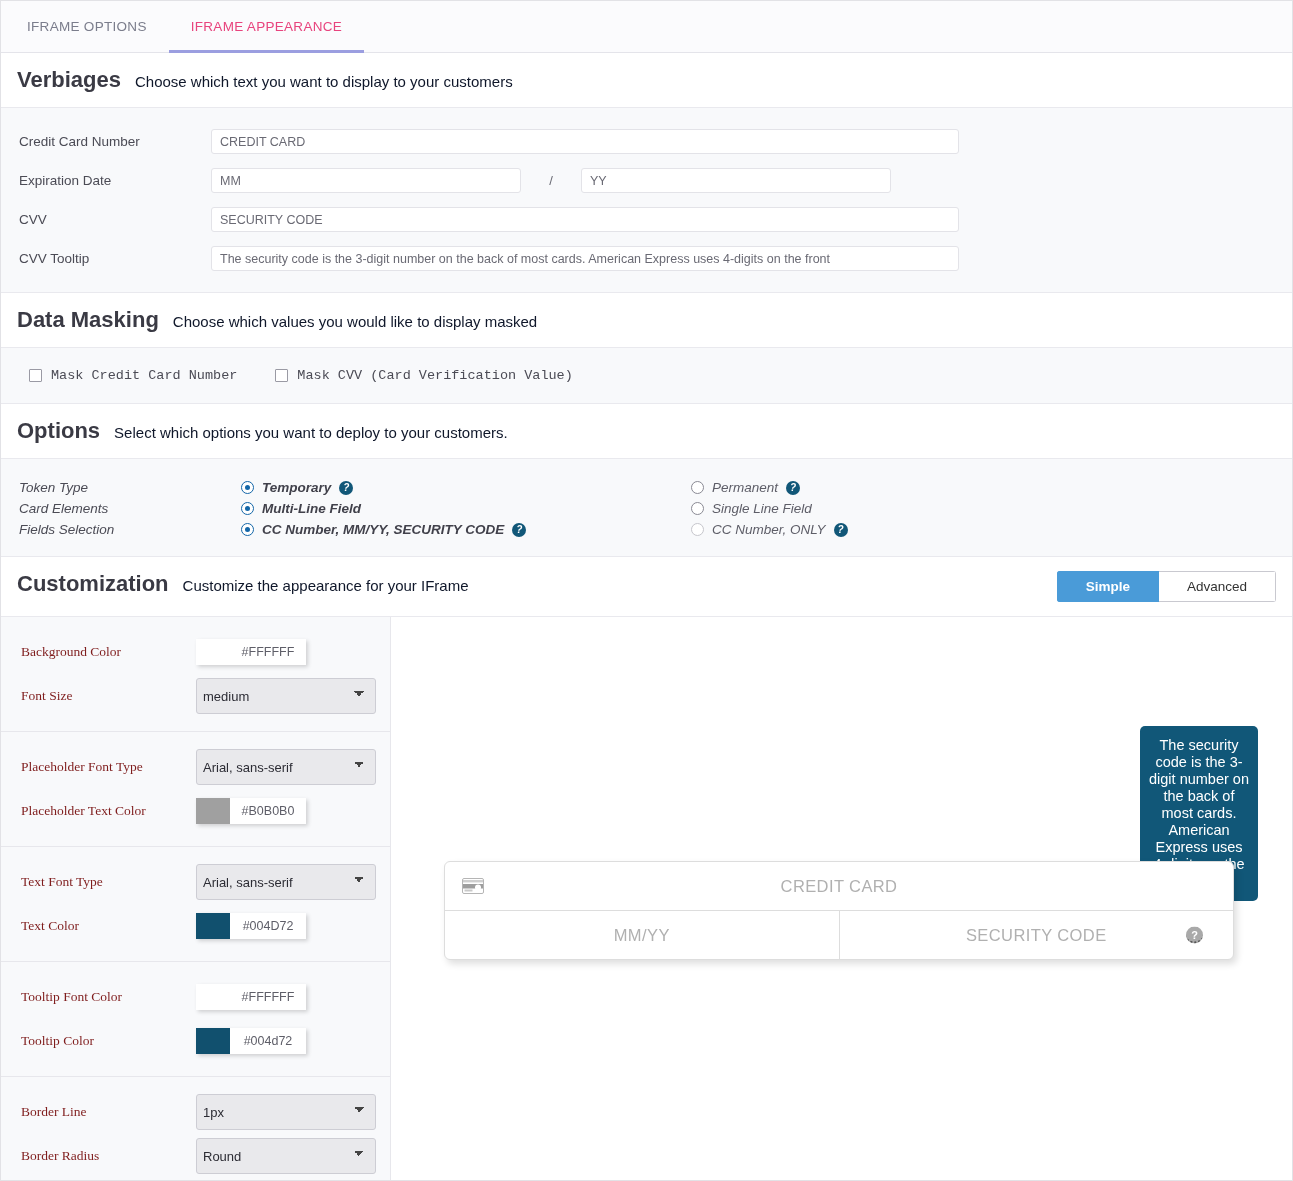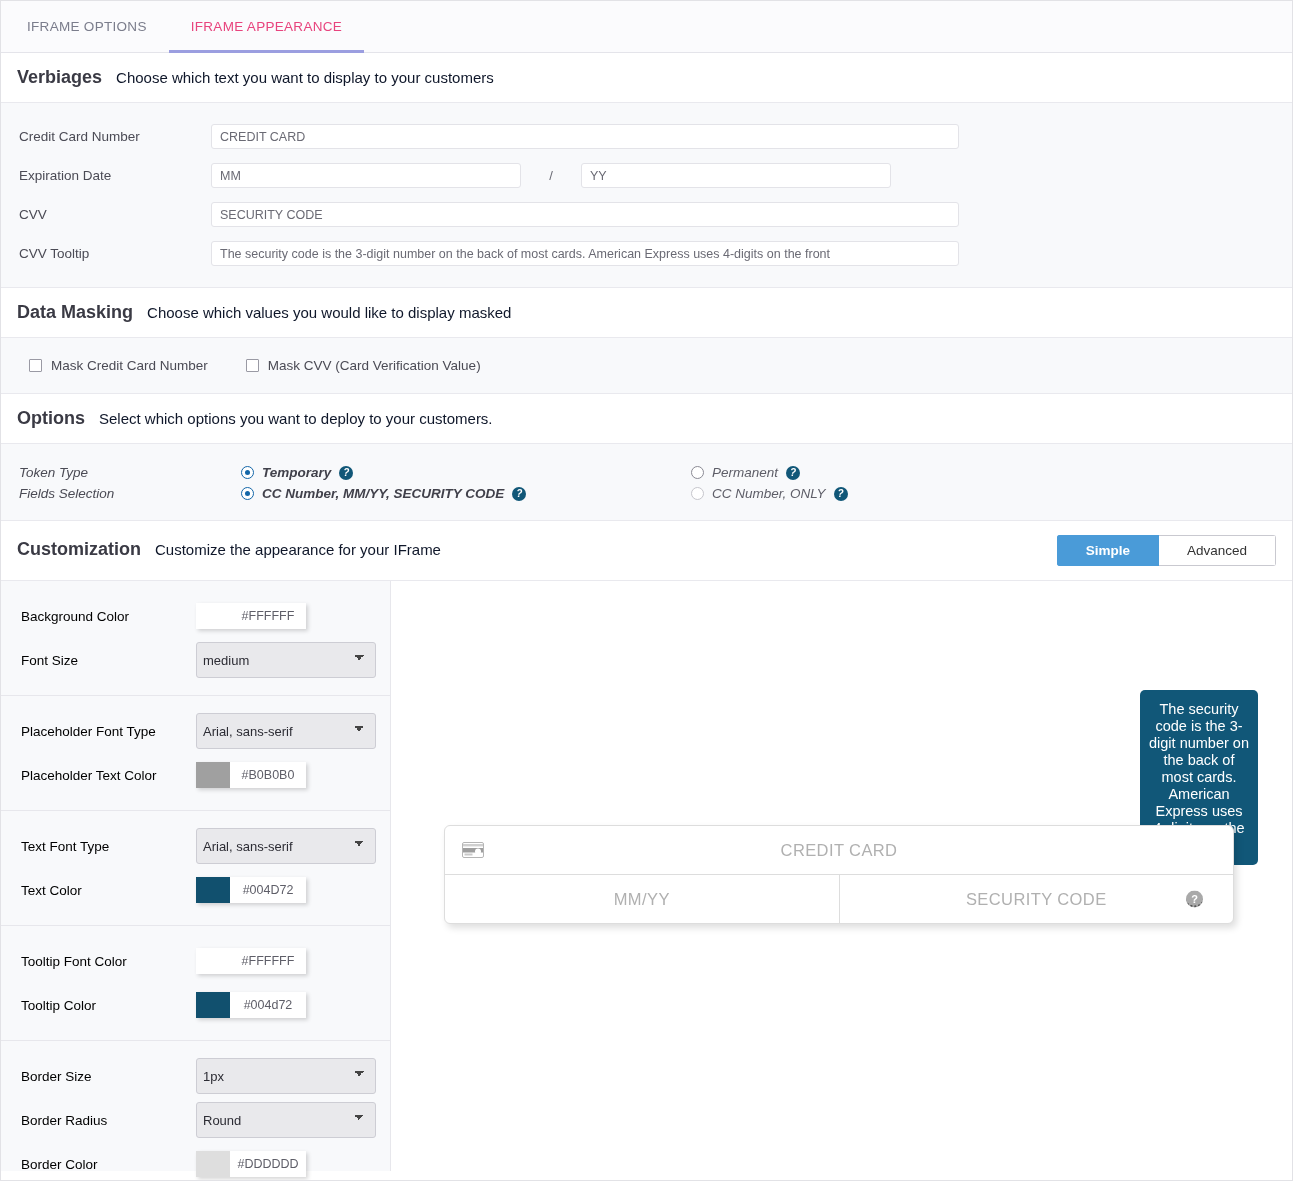--- a/index.html
+++ b/index.html
@@ -46,21 +46,21 @@
   }
 
   
   .sec-head {
     background: #ffffff;
     padding: 14px 16px;
     display: flex; align-items: baseline; gap: 14px;
     border-bottom: 1px solid #e9e9ee;
   }
   .sec-head .title {
-    font-size: 18px; font-weight: bold; color: #3a3a44;
+    font-size: 22px; font-weight: bold; color: #3a3a44;
   }
   .sec-head .sub {
     font-size: 15px; color: #0f172a;
   }
   .sec-head-right { margin-left: auto; }
 
   
   .sec-body {
     background: #f8f9fb;
     border-bottom: 1px solid #e9e9ee;
@@ -88,20 +88,21 @@
     outline: none;
   }
   .w-full  { width: 748px; }
   .w-half  { width: 310px; }
   .slash   { width: 60px; text-align: center; font-size: 13px; color: #6a6a74; }
 
   
   .checkrow {
     display: flex; align-items: flex-start; gap: 0;
     padding: 6px 0 6px 10px;
+    font-family: Liberation Mono, monospace;
   }
   .chk-item { display: flex; align-items: center; cursor: pointer; }
   .chk-box {
     width: 13px; height: 13px;
     border: 1px solid #9a9aa4;
     background: #fff; border-radius: 1px;
     margin-right: 9px;
   }
   .chk-label { font-size: 13.5px; color: #4b4b55; }
   .chk-gap { width: 38px; }
@@ -161,21 +162,21 @@
     flex: 1;
     background: #ffffff;
     position: relative;
   }
   .cgroup {
     padding: 13px 0 13px 0;
     border-bottom: 1px solid #e7e7ec;
   }
   .cgroup:last-child { border-bottom: none; }
   .crow { display: flex; align-items: center; height: 44px; padding-left: 20px; }
-  .clabel { width: 175px; font-size: 13.5px; color: #000000; }
+  .clabel { width: 175px; font-size: 13.5px; color: #7f1d1d; font-family: Liberation Serif, serif; }
 
   select.cselect {
     width: 180px; height: 36px;
     background: #e9e9ec;
     border: 1px solid #cdcdd4;
     border-radius: 3px;
     font-size: 13px; color: #2c2c34;
     padding: 0 6px;
     font-family: "Liberation Sans", sans-serif;
     -webkit-appearance: none; appearance: none;
@@ -328,20 +329,31 @@
           <span class="opttext sel">Temporary</span>
           <span class="qmark">?</span>
         </span>
         <span class="optcol">
           <span class="radio"></span>
           <span class="opttext dim">Permanent</span>
           <span class="qmark">?</span>
         </span>
       </div>
 
+      <div class="optrow">
+        <span class="optlabel">Card Elements</span>
+        <span class="optcol">
+          <span class="radio on"></span>
+          <span class="opttext sel">Multi-Line Field</span>
+        </span>
+        <span class="optcol">
+          <span class="radio"></span>
+          <span class="opttext dim">Single Line Field</span>
+        </span>
+      </div>
 
       <div class="optrow">
         <span class="optlabel">Fields Selection</span>
         <span class="optcol">
           <span class="radio on"></span>
           <span class="opttext sel">CC Number, MM/YY, SECURITY CODE</span>
           <span class="qmark">?</span>
         </span>
         <span class="optcol">
           <span class="radio dim"></span>
@@ -427,21 +439,21 @@
           <span class="clabel">Tooltip Color</span>
           <span class="colorwidget">
             <span class="swatch" style="background:#11506E"></span>
             <span class="hexbox">#004d72</span>
           </span>
         </div>
       </div>
 
       <div class="cgroup">
         <div class="crow">
-          <span class="clabel">Border Size</span>
+          <span class="clabel">Border Line</span>
           <select class="cselect">
             <option>1px</option>
           </select>
         </div>
         <div class="crow">
           <span class="clabel">Border Radius</span>
           <select class="cselect">
             <option>Round</option>
           </select>
         </div>

